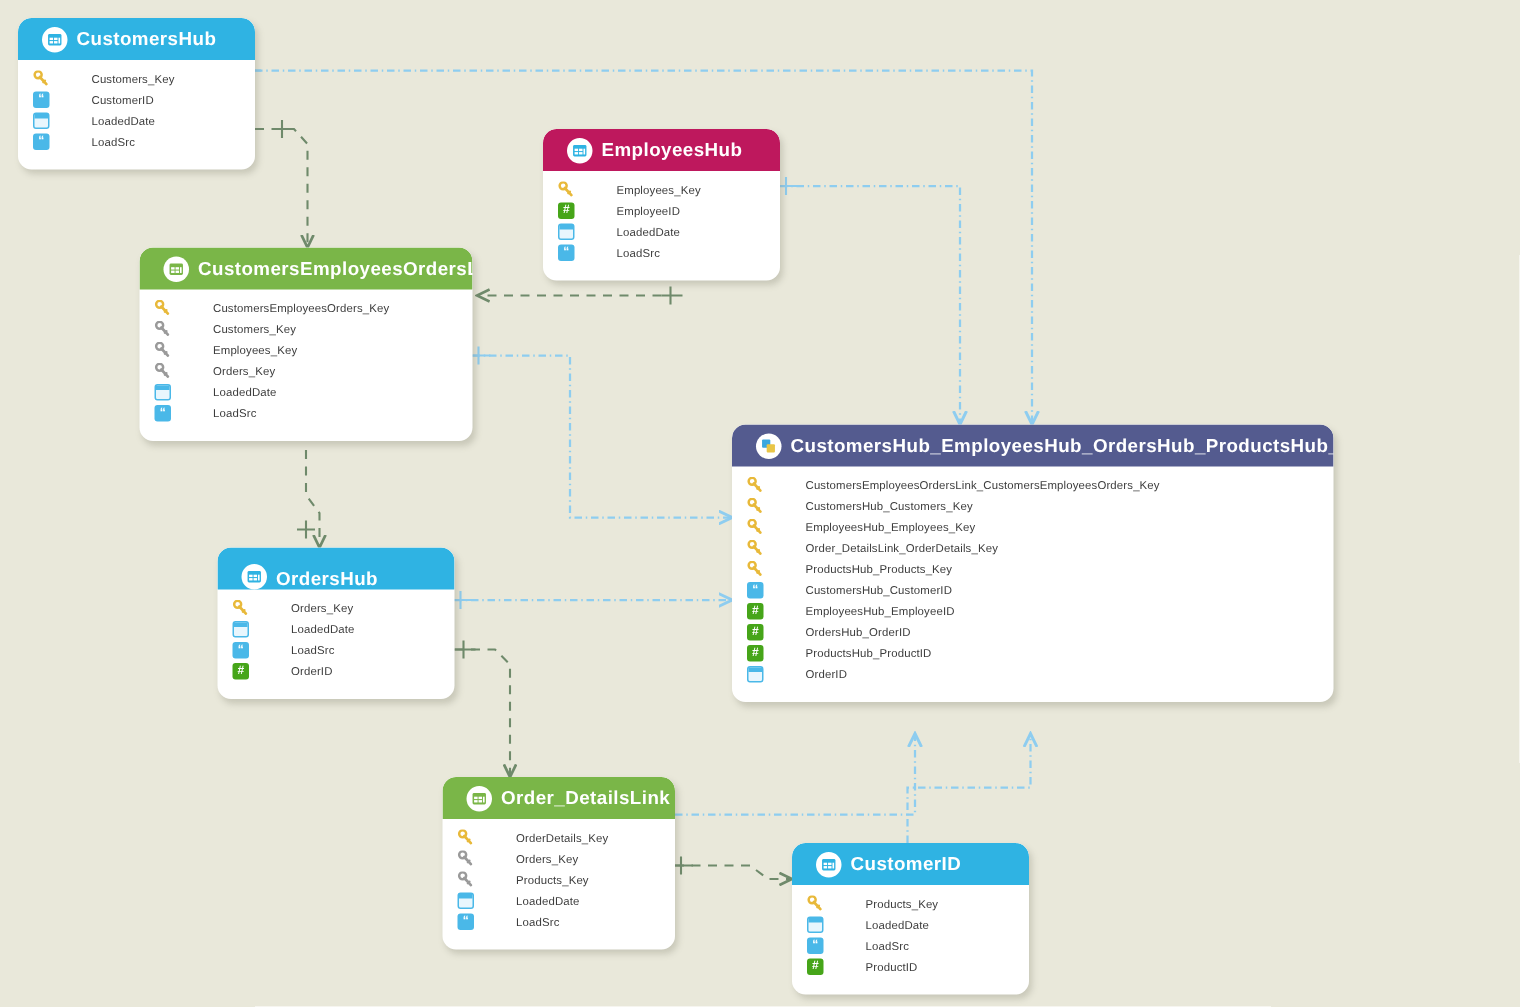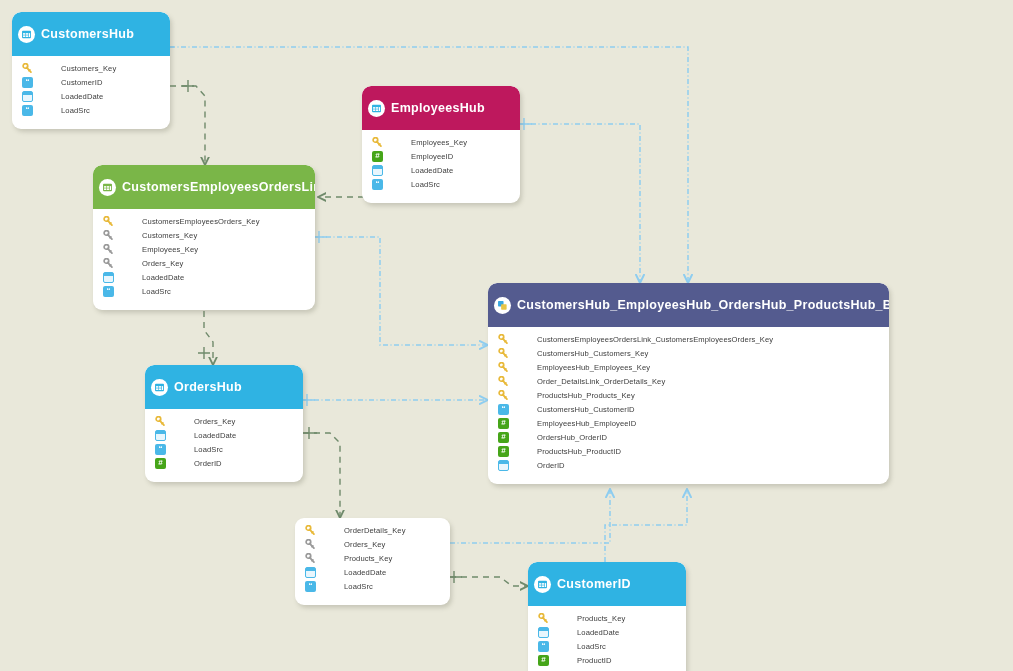--- a/index.html
+++ b/index.html
@@ -25,22 +25,22 @@
   .entity {
     position: absolute;
     background: #ffffff;
     border-radius: 9px;
     box-shadow: 2px 3px 4px rgba(120,120,100,0.28);
     overflow: hidden;
   }
   .entity-header {
     display: flex;
     align-items: center;
-    height: 44px;
-    padding-left: 6px;
+    height: 28px;
+    padding-left: 16px;
     border-radius: 9px 9px 0 0;
   }
   .hdr-icon {
     width: 17px;
     height: 17px;
     border-radius: 50%;
     background: #ffffff;
     display: flex;
     align-items: center;
     justify-content: center;
@@ -418,21 +418,21 @@
         </div>
         <div class="field">
           <span class="field-icon">
             <span class="sq sq-date"></span>
           </span>
           <span class="field-label">OrderID</span>
         </div>
       </div>
     </div>
     <div class="entity" style="left: 145px; top: 365px; width: 158px;">
-      <div class="entity-header" style="background: rgb(47, 179, 227);">
+      <div class="entity-header" style="background: rgb(47, 179, 227); align-items: flex-end;">
         <span class="hdr-icon">
           <svg width="11" height="11" viewBox="0 0 16 16">
             <rect x="1.5" y="2.5" width="13" height="11" rx="1.4" fill="#2fb3e3"></rect>
             <rect x="3" y="6" width="3.4" height="2.3" fill="#fff"></rect>
             <rect x="7.3" y="6" width="3.4" height="2.3" fill="#fff"></rect>
             <rect x="3" y="9.3" width="3.4" height="2.3" fill="#fff"></rect>
             <rect x="7.3" y="9.3" width="3.4" height="2.3" fill="#fff"></rect>
             <rect x="11.6" y="6" width="1.6" height="5.6" fill="#fff"></rect>
           </svg>
         </span>
@@ -463,20 +463,33 @@
         </div>
         <div class="field">
           <span class="field-icon">
             <span class="sq sq-num">#</span>
           </span>
           <span class="field-label">OrderID</span>
         </div>
       </div>
     </div>
     <div class="entity" style="left: 295px; top: 518px; width: 155px;">
+      <div class="entity-header" style="background: rgb(122, 182, 72);">
+        <span class="hdr-icon">
+          <svg width="11" height="11" viewBox="0 0 16 16">
+            <rect x="1.5" y="2.5" width="13" height="11" rx="1.4" fill="#7ab648"></rect>
+            <rect x="3" y="6" width="3.4" height="2.3" fill="#fff"></rect>
+            <rect x="7.3" y="6" width="3.4" height="2.3" fill="#fff"></rect>
+            <rect x="3" y="9.3" width="3.4" height="2.3" fill="#fff"></rect>
+            <rect x="7.3" y="9.3" width="3.4" height="2.3" fill="#fff"></rect>
+            <rect x="11.6" y="6" width="1.6" height="5.6" fill="#fff"></rect>
+          </svg>
+        </span>
+        <span class="hdr-title">Order_DetailsLink</span>
+      </div>
       <div class="fields">
         <div class="field">
           <span class="field-icon">
             <svg width="11" height="11" viewBox="0 0 16 16">
               <circle cx="5" cy="4.2" r="3.4" fill="none" stroke="#e8b93a" stroke-width="2.4"></circle>
               <path d="M6.6 6.3 L13 13.2" stroke="#e8b93a" stroke-width="2.6" stroke-linecap="round"></path>
               <path d="M10 11.4 L11.6 9.8" stroke="#e8b93a" stroke-width="2.2" stroke-linecap="round"></path>
             </svg>
           </span>
           <span class="field-label">OrderDetails_Key</span>

